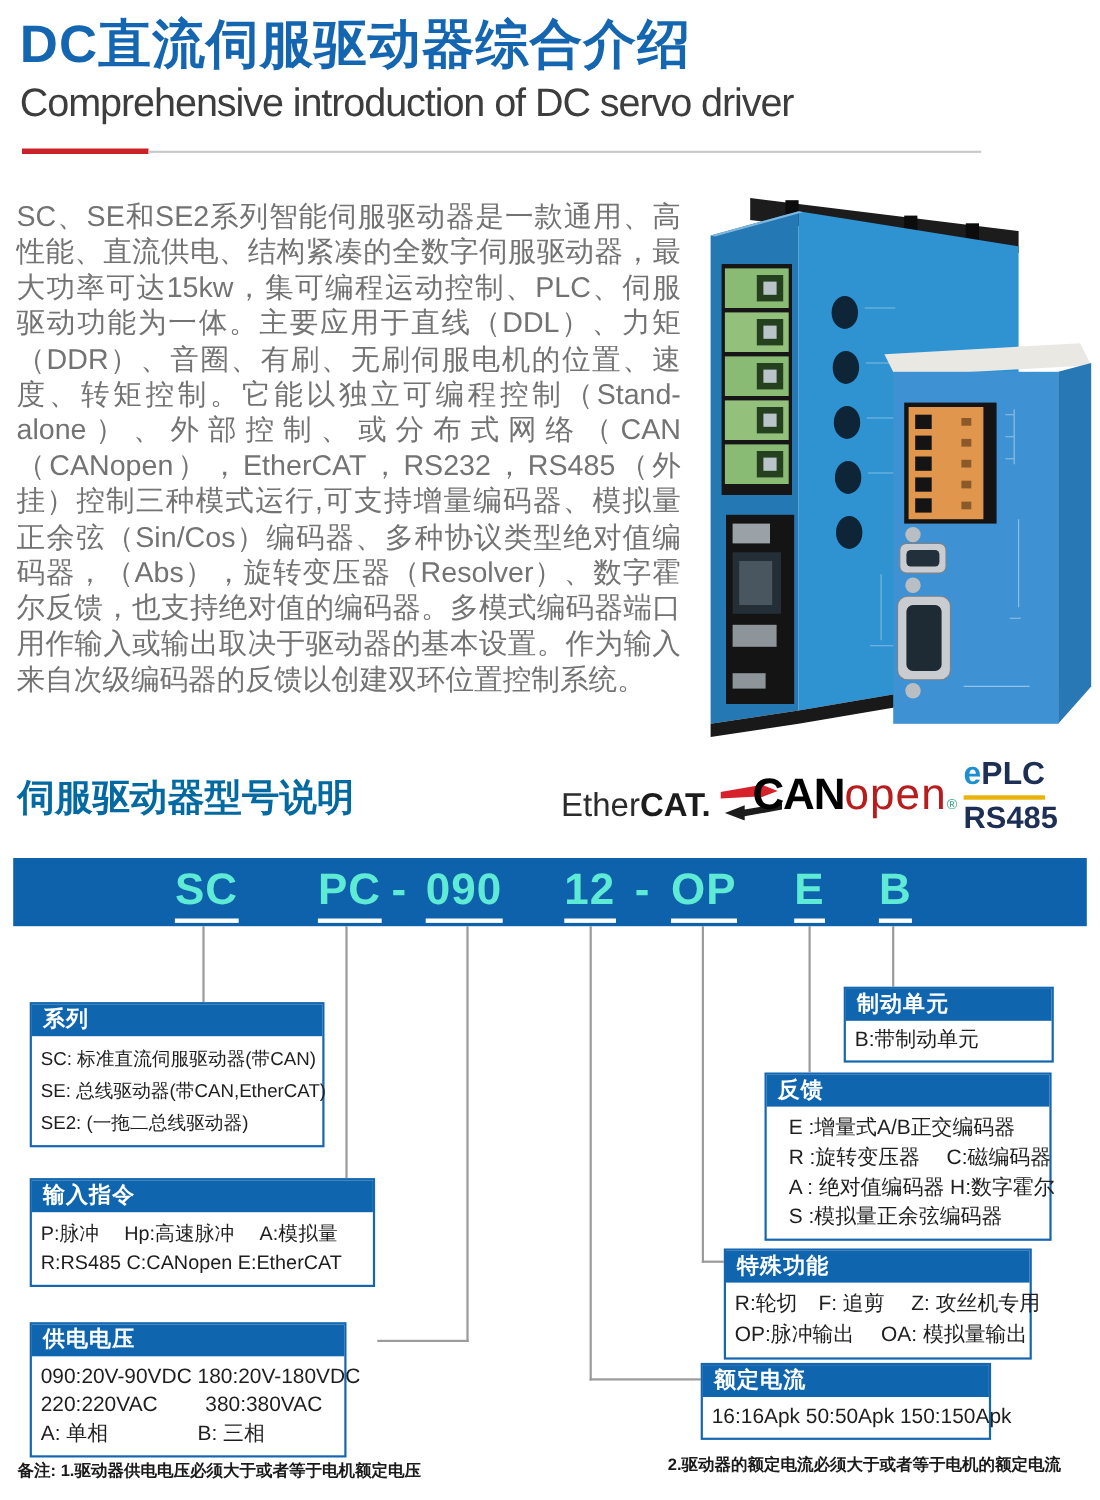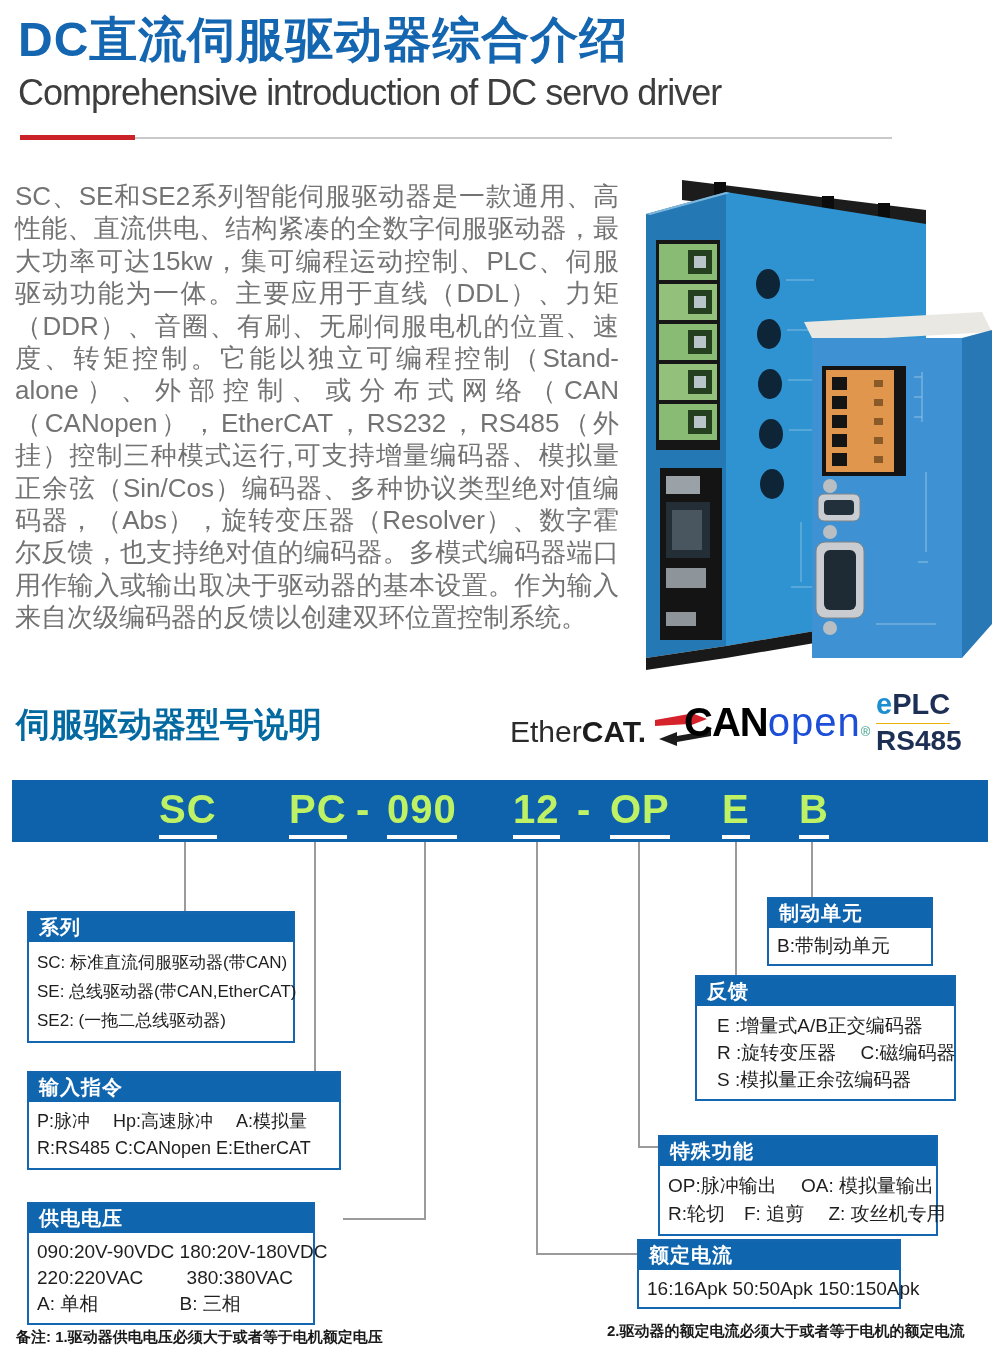--- a/index.html
+++ b/index.html
@@ -17,30 +17,30 @@
 
   
   .intro{left:15px;top:180px;width:604px;font-size:26px;line-height:32.4px;color:#737373;text-align:justify;}
 
   
   .section-title{left:16px;top:702px;font-size:34px;font-weight:bold;color:#0369a1;white-space:nowrap;}
   .logo-ethercat{left:510px;top:712px;font-size:30px;color:#2b2b2b;white-space:nowrap;}
   .logo-ethercat b{font-weight:bold;color:#1c1c1c;}
   .logo-canopen{left:684px;top:700px;font-size:40px;white-space:nowrap;}
   .logo-canopen .can{font-weight:bold;color:#000000;letter-spacing:-1px;}
-  .logo-canopen .open{font-weight:400;color:#1d4ed8;letter-spacing:1px;}
+  .logo-canopen .open{font-weight:400;color:#b91c1c;letter-spacing:1px;}
   .logo-canopen .reg{font-size:13px;color:#36a084;vertical-align:baseline;}
   .logo-eplc{left:876px;top:688px;width:92px;text-align:left;white-space:nowrap;}
-  .logo-eplc .top{font-size:29px;font-weight:bold;color:#1d2f55;border-bottom:1px solid #eab308;padding-bottom:2px;display:inline-block;}
+  .logo-eplc .top{font-size:29px;font-weight:bold;color:#1d2f55;border-bottom:4px solid #eab308;padding-bottom:2px;display:inline-block;}
   .logo-eplc .top .e{color:#1d8fd1;}
   .logo-eplc .bottom{font-size:28px;font-weight:bold;color:#1d2f55;margin-top:1px;}
 
   
   .banner{left:12px;top:780px;width:976px;height:62px;background:#0e62ac;}
-  .tok{position:absolute;top:7px;color:#bef264;font-size:40px;font-weight:bold;letter-spacing:1px;white-space:nowrap;}
+  .tok{position:absolute;top:7px;color:#5eead4;font-size:40px;font-weight:bold;letter-spacing:1px;white-space:nowrap;}
   .tok.u{padding-bottom:3px;border-bottom:4px solid #ffffff;}
 
   
   .vline,.hline{background:#9b9b9b;}
   .vline{width:2px;}
   .hline{height:2px;}
 
   
   .dbox{position:absolute;background:#ffffff;border:2px solid #1566b1;box-sizing:border-box;}
   .dbox-header{background:#1065af;color:#ffffff;font-weight:bold;font-size:20px;line-height:29px;padding-left:10px;letter-spacing:1px;}
@@ -215,41 +215,42 @@
 
   <div class="dbox voltage" style="left:27px;top:1202px;width:288px">
     <div class="dbox-header">供电电压</div>
     <div class="dbox-body">
       <div class="ln">090:20V-90VDC 180:20V-180VDC</div>
       <div class="ln">220:220VAC　　  380:380VAC</div>
       <div class="ln"> A: 单相　　　　  B: 三相</div>
     </div>
   </div>
 
-  <div class="dbox brake" style="left:767px;top:897px;width:166px">
+  <div class="dbox brake" style="left:767px;top:897px;width:191px">
     <div class="dbox-header">制动单元</div>
     <div class="dbox-body">
       <div class="ln">B:带制动单元</div>
     </div>
   </div>
 
   <div class="dbox feedback" style="left:695px;top:975px;width:261px">
     <div class="dbox-header">反馈</div>
     <div class="dbox-body">
       <div class="ln">E :增量式A/B正交编码器</div>
       <div class="ln">R :旋转变压器　 C:磁编码器</div>
+      <div class="ln">A : 绝对值编码器 H:数字霍尔</div>
       <div class="ln">S :模拟量正余弦编码器</div>
     </div>
   </div>
 
   <div class="dbox special" style="left:658px;top:1135px;width:280px">
     <div class="dbox-header">特殊功能</div>
     <div class="dbox-body">
+      <div class="ln">R:轮切　F: 追剪　  Z: 攻丝机专用</div>
       <div class="ln">OP:脉冲输出　  OA: 模拟量输出</div>
-      <div class="ln">R:轮切　F: 追剪　  Z: 攻丝机专用</div>
     </div>
   </div>
 
   <div class="dbox current" style="left:637px;top:1239px;width:264px">
     <div class="dbox-header">额定电流</div>
     <div class="dbox-body">
       <div class="ln">16:16Apk 50:50Apk  150:150Apk</div>
     </div>
   </div>
 

